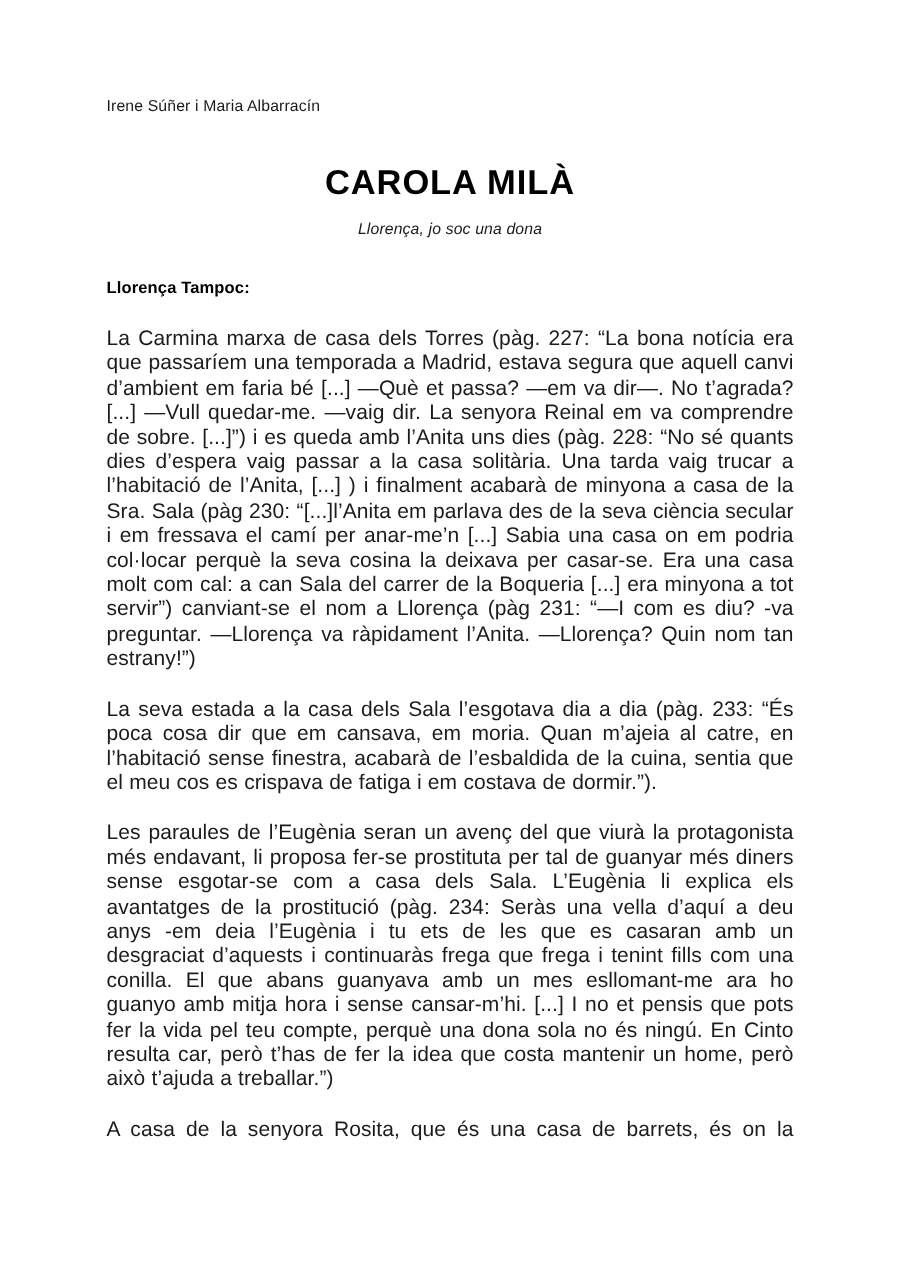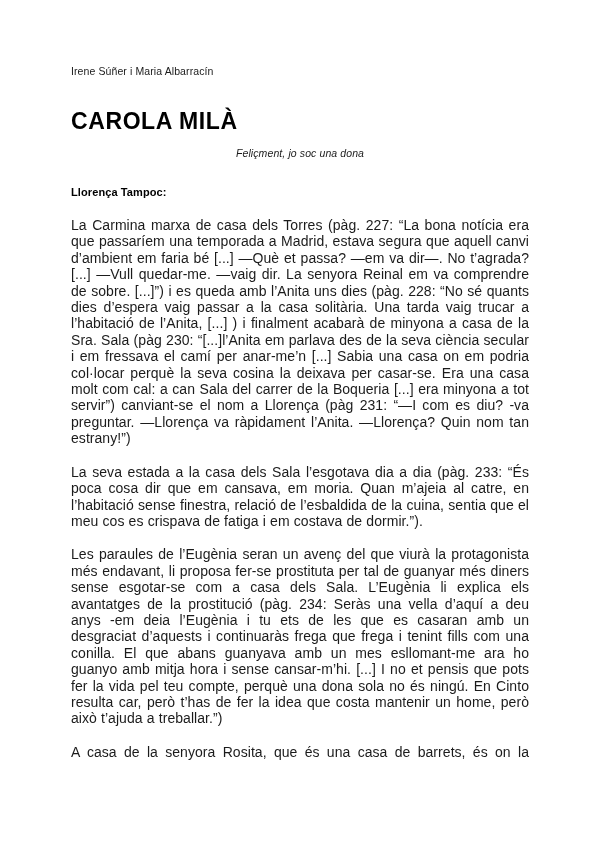--- a/index.html
+++ b/index.html
@@ -28,20 +28,21 @@
     width: 458px;
   }
   .byline {
     font-size: 10.5px;
     line-height: 14px;
     color: #1a1a1a;
     letter-spacing: 0.1px;
     margin: 0;
   }
   .title {
+    text-align: center;
     font-size: 23px;
     font-weight: bold;
     letter-spacing: 0.6px;
     color: #000000;
     margin: 29px 0 0 0;
     line-height: 28px;
   }
   .subtitle {
     text-align: center;
     font-size: 10.5px;
@@ -86,27 +87,27 @@
 <body>
 
 <div class="page">
 
   <div class="content">
 
     <p class="byline">Irene Súñer i Maria Albarracín</p>
 
     <h1 class="title">CAROLA MILÀ</h1>
 
-    <p class="subtitle">Feliçment, jo soc una dona</p>
+    <p class="subtitle">Llorença, jo soc una dona</p>
 
     <h2 class="section-heading">Llorença Tampoc:</h2>
 
     <p class="body-para">La Carmina marxa de casa dels Torres (pàg. 227: “La bona notícia era que passaríem una temporada a Madrid, estava segura que aquell canvi d’ambient em faria bé [...] —Què et passa? —em va dir—. No t’agrada? [...] —Vull quedar-me. —vaig dir. La senyora Reinal em va comprendre de sobre. [...]”) i es queda amb l’Anita uns dies (pàg. 228: “No sé quants dies d’espera vaig passar a la casa solitària. Una tarda vaig trucar a l’habitació de l’Anita, [...] ) i finalment acabarà de minyona a casa de la Sra. Sala (pàg 230: “[...]l’Anita em parlava des de la seva ciència secular i em fressava el camí per anar-me’n [...] Sabia una casa on em podria col·locar perquè la seva cosina la deixava per casar-se. Era una casa molt com cal: a can Sala del carrer de la Boqueria [...] era minyona a tot servir”) canviant-se el nom a Llorença (pàg 231: “—I com es diu? -va preguntar. —Llorença va ràpidament l’Anita. —Llorença? Quin nom tan estrany!”)</p>
 
-    <p class="body-para">La seva estada a la casa dels Sala l’esgotava dia a dia (pàg. 233: “És poca cosa dir que em cansava, em moria. Quan m’ajeia al catre, en l’habitació sense finestra, relació de l’esbaldida de la cuina, sentia que el meu cos es crispava de fatiga i em costava de dormir.”).</p>
+    <p class="body-para">La seva estada a la casa dels Sala l’esgotava dia a dia (pàg. 233: “És poca cosa dir que em cansava, em moria. Quan m’ajeia al catre, en l’habitació sense finestra, acabarà de l’esbaldida de la cuina, sentia que el meu cos es crispava de fatiga i em costava de dormir.”).</p>
 
     <p class="body-para">Les paraules de l’Eugènia seran un avenç del que viurà la protagonista més endavant, li proposa fer-se prostituta per tal de guanyar més diners sense esgotar-se com a casa dels Sala. L’Eugènia li explica els avantatges de la prostitució (pàg. 234: Seràs una vella d’aquí a deu anys -em deia l’Eugènia i tu ets de les que es casaran amb un desgraciat d’aquests i continuaràs frega que frega i tenint fills com una conilla. El que abans guanyava amb un mes esllomant-me ara ho guanyo amb mitja hora i sense cansar-m’hi. [...] I no et pensis que pots fer la vida pel teu compte, perquè una dona sola no és ningú. En Cinto resulta car, però t’has de fer la idea que costa mantenir un home, però això t’ajuda a treballar.”)</p>
 
     <p class="body-para">A casa de la senyora Rosita, que és una casa de barrets, és on la Llorença treballarà de prostituta. Allà coneixerà l’Esteve Plans, l’home que la comprarà i de qui serà amant i esposa. La Carola no l’arribarà a estimar mai, mantindran una relació en la que es suportaran l’un a l’altre (pàg. 269: “jo no l’estimava gens (...) jo mai no perdia el control; (...) Veure’l sofrir tampoc em commovia gens. Tampoc m’agradava”).</p>
 
   </div>
 
   <div class="page-number">1</div>
 
 </div>

